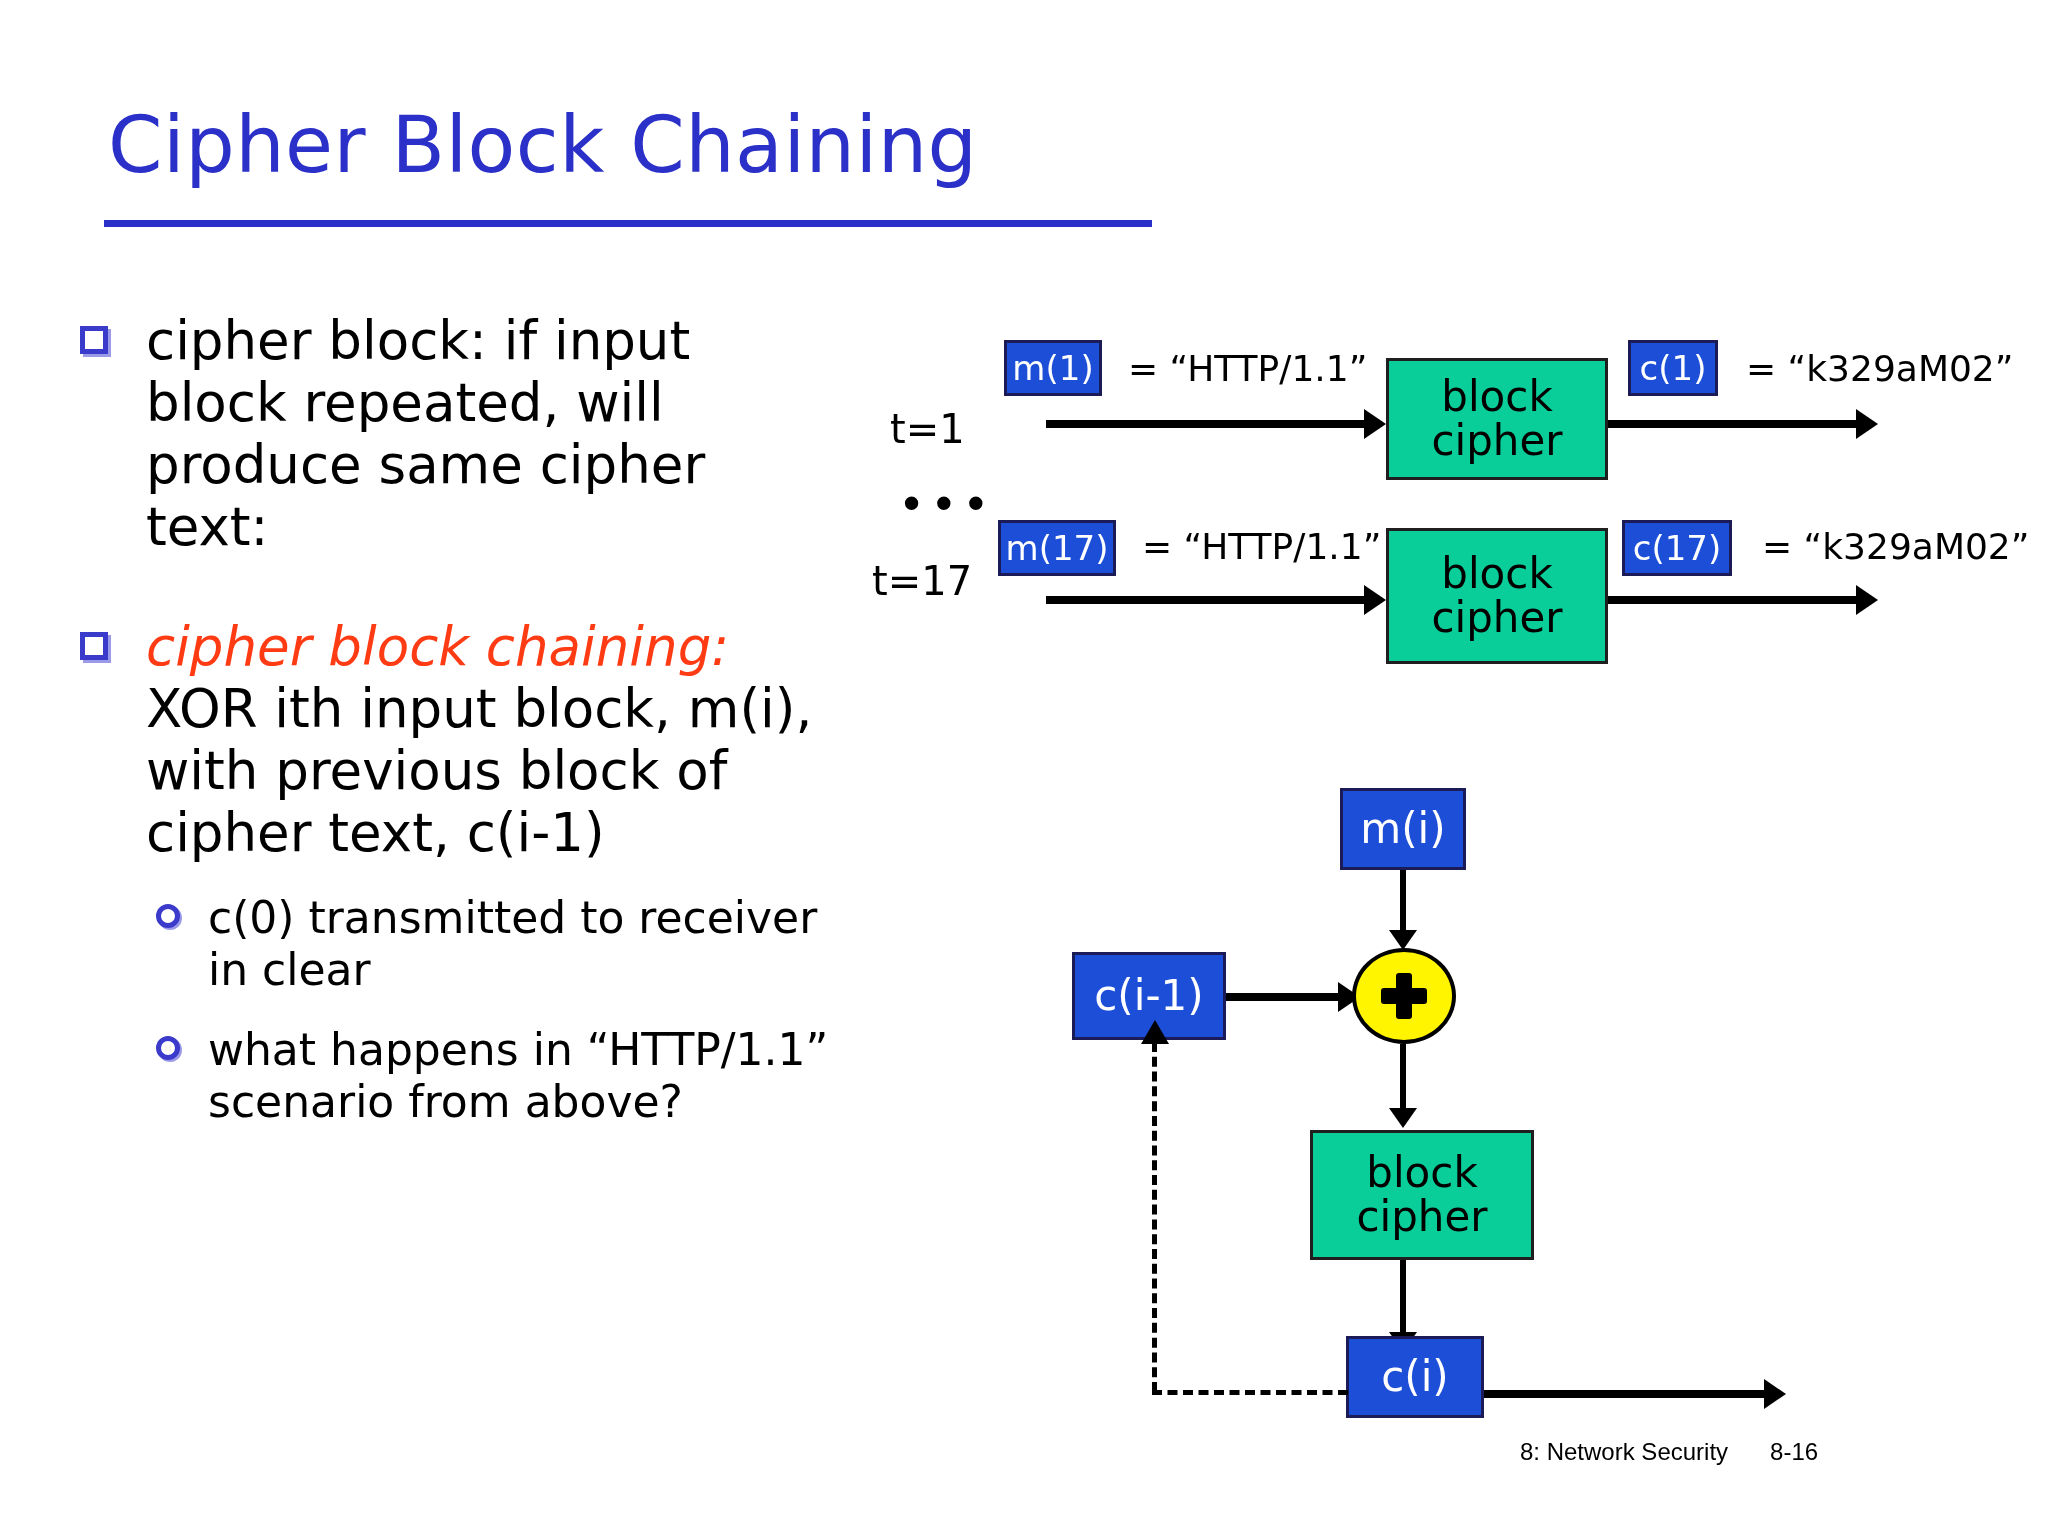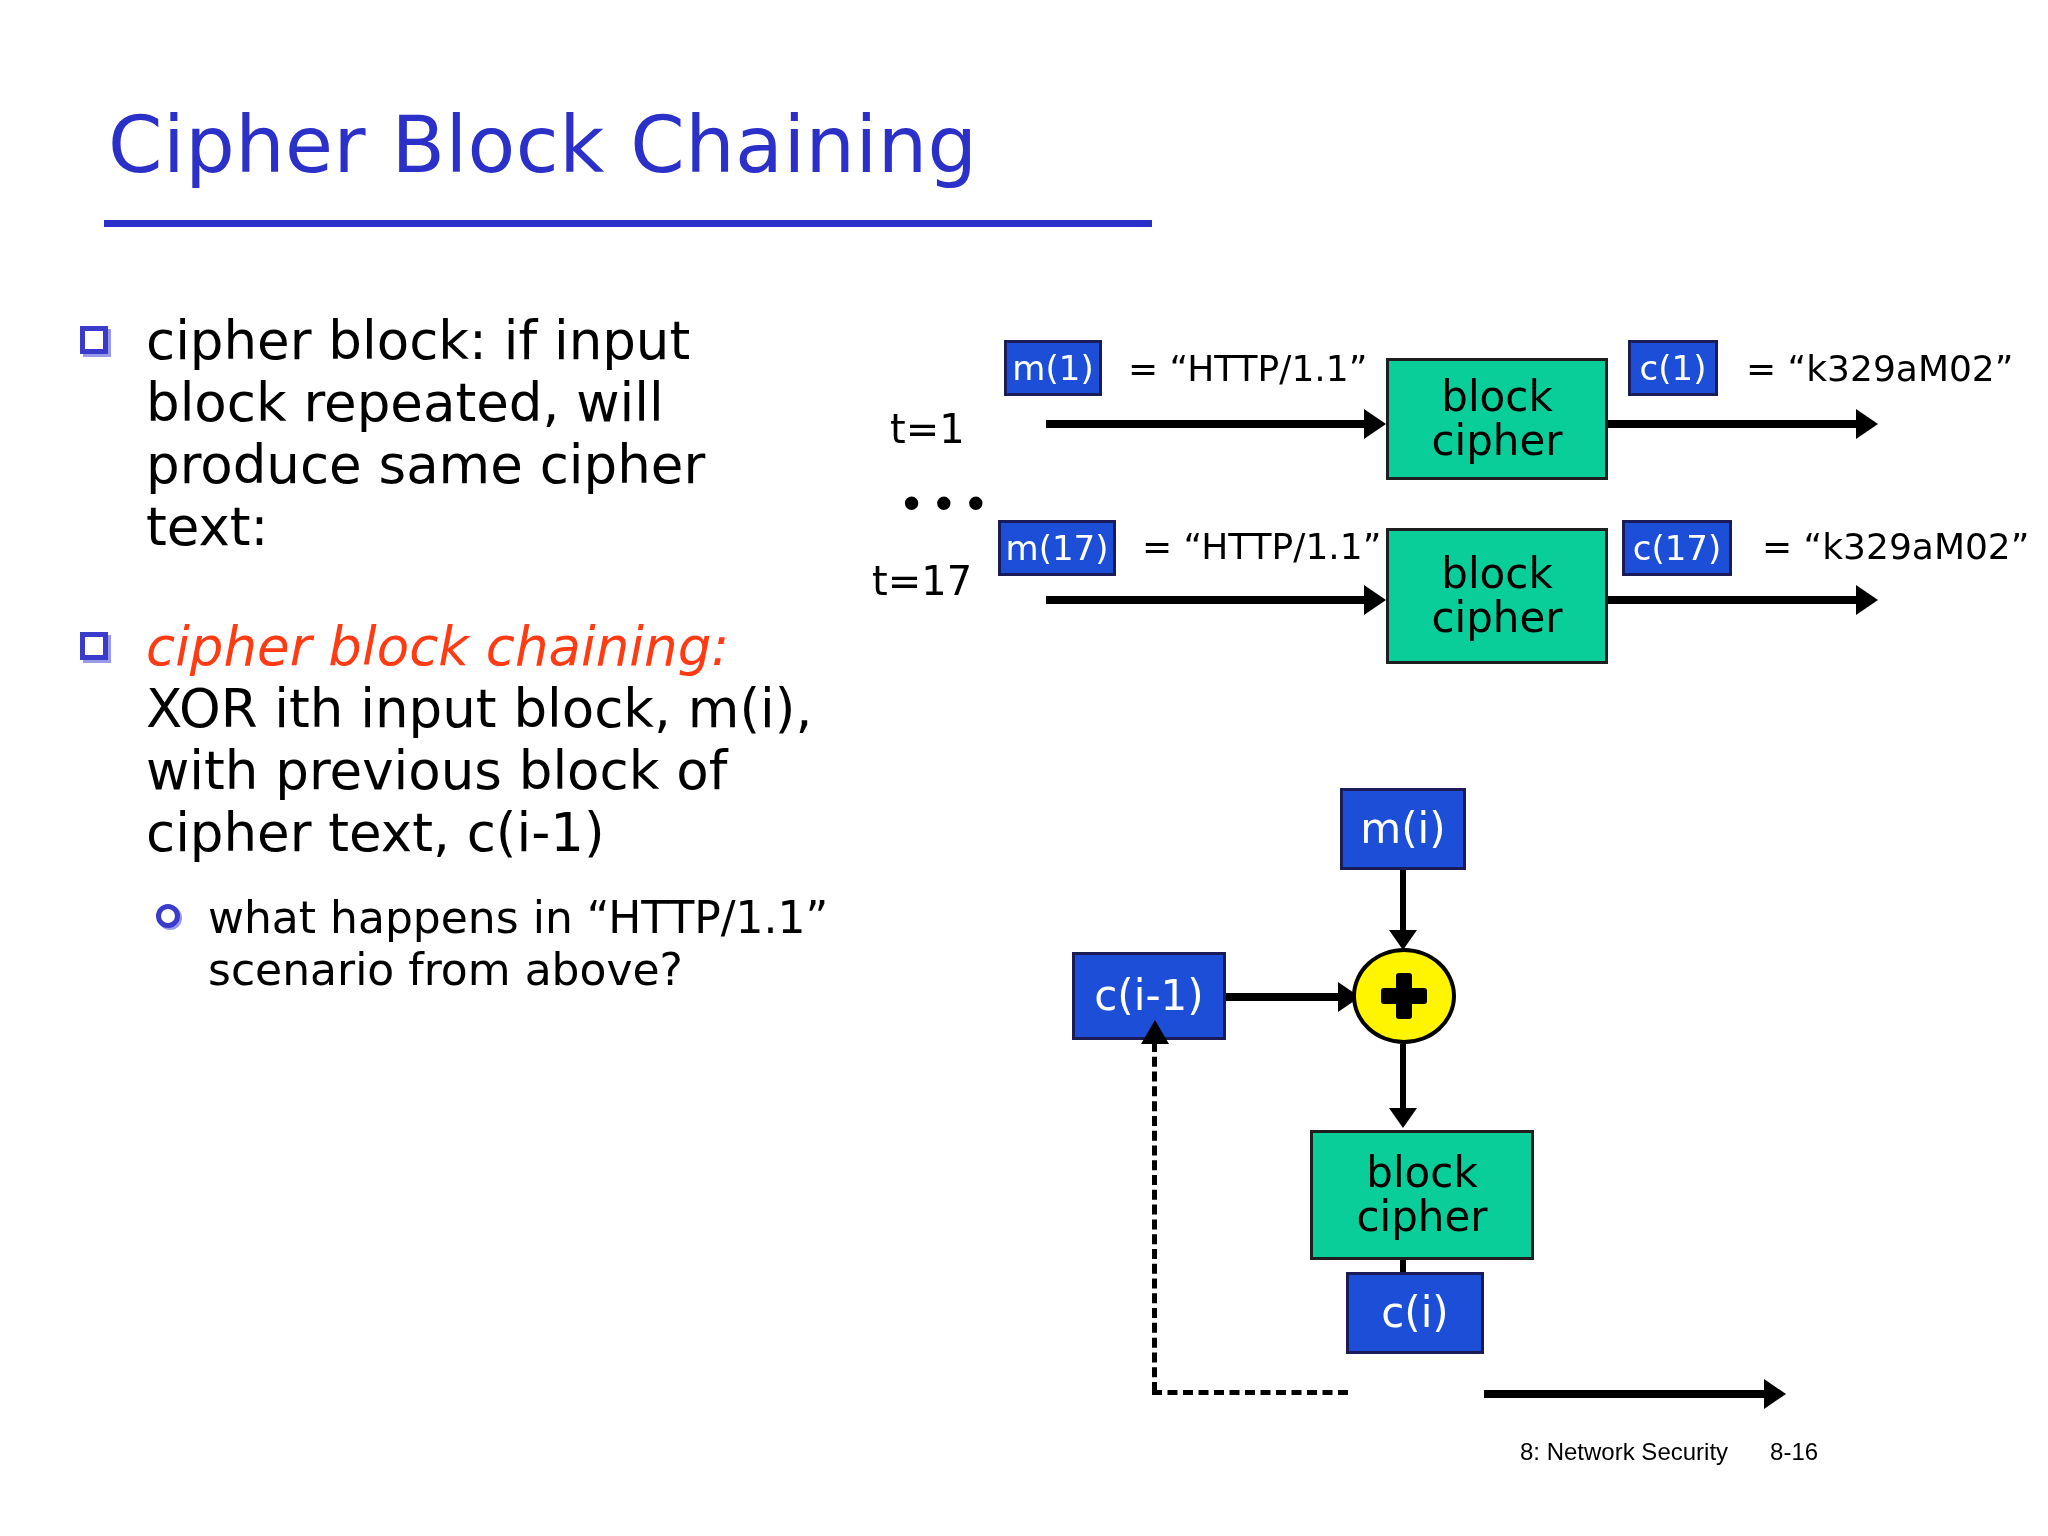--- a/index.html
+++ b/index.html
@@ -208,20 +208,24 @@
   <div class="bullet-l1">
     <span class="sq"></span>
     <span>cipher block: if input block repeated, will produce same cipher text:</span>
   </div>
 
   <div class="bullet-l1 emph-head">
     <span class="sq"></span>
     <span class="emph">cipher block chaining:</span><span> XOR ith input block, m(i), with previous block of cipher text, c(i-1)</span>
   </div>
 
+  <div class="bullet-l2">
+    <span class="circ"></span>
+    <span>c(0) transmitted to receiver in clear</span>
+  </div>
 
   <div class="bullet-l2">
     <span class="circ"></span>
     <span>what happens in “HTTP/1.1” scenario from above?</span>
   </div>
 
 </div>
 
 <div class="diagram" style="left:0; top:0; width:2048px; height:700px;">
 
@@ -282,21 +286,21 @@
 
   <div class="v-arrow" style="left:1400px; top:1044px; height:66px;"></div>
 
   <div class="green-box" style="left:1310px; top:1130px; width:224px; height:130px;">
     <span>block</span>
     <span>cipher</span>
   </div>
 
   <div class="v-arrow" style="left:1400px; top:1260px; height:74px;"></div>
 
-  <div class="blue-box" style="left:1346px; top:1272px; width:138px; height:82px; font-size:42px;">c(i)</div>
+  <div class="blue-box" style="left:1346px; top:1336px; width:138px; height:82px; font-size:42px;">c(i)</div>
 
   <div class="h-arrow" style="left:1484px; top:1390px; width:282px;"></div>
 
   <div class="dash-h" style="left:1152px; top:1390px; width:196px;"></div>
 
   <div class="dash-v dash-arrow-up" style="left:1152px; top:1042px; height:350px;"></div>
 </div>
 
 <div id="footer">
   <span>8: Network Security</span><span class="pageno">8-16</span>

